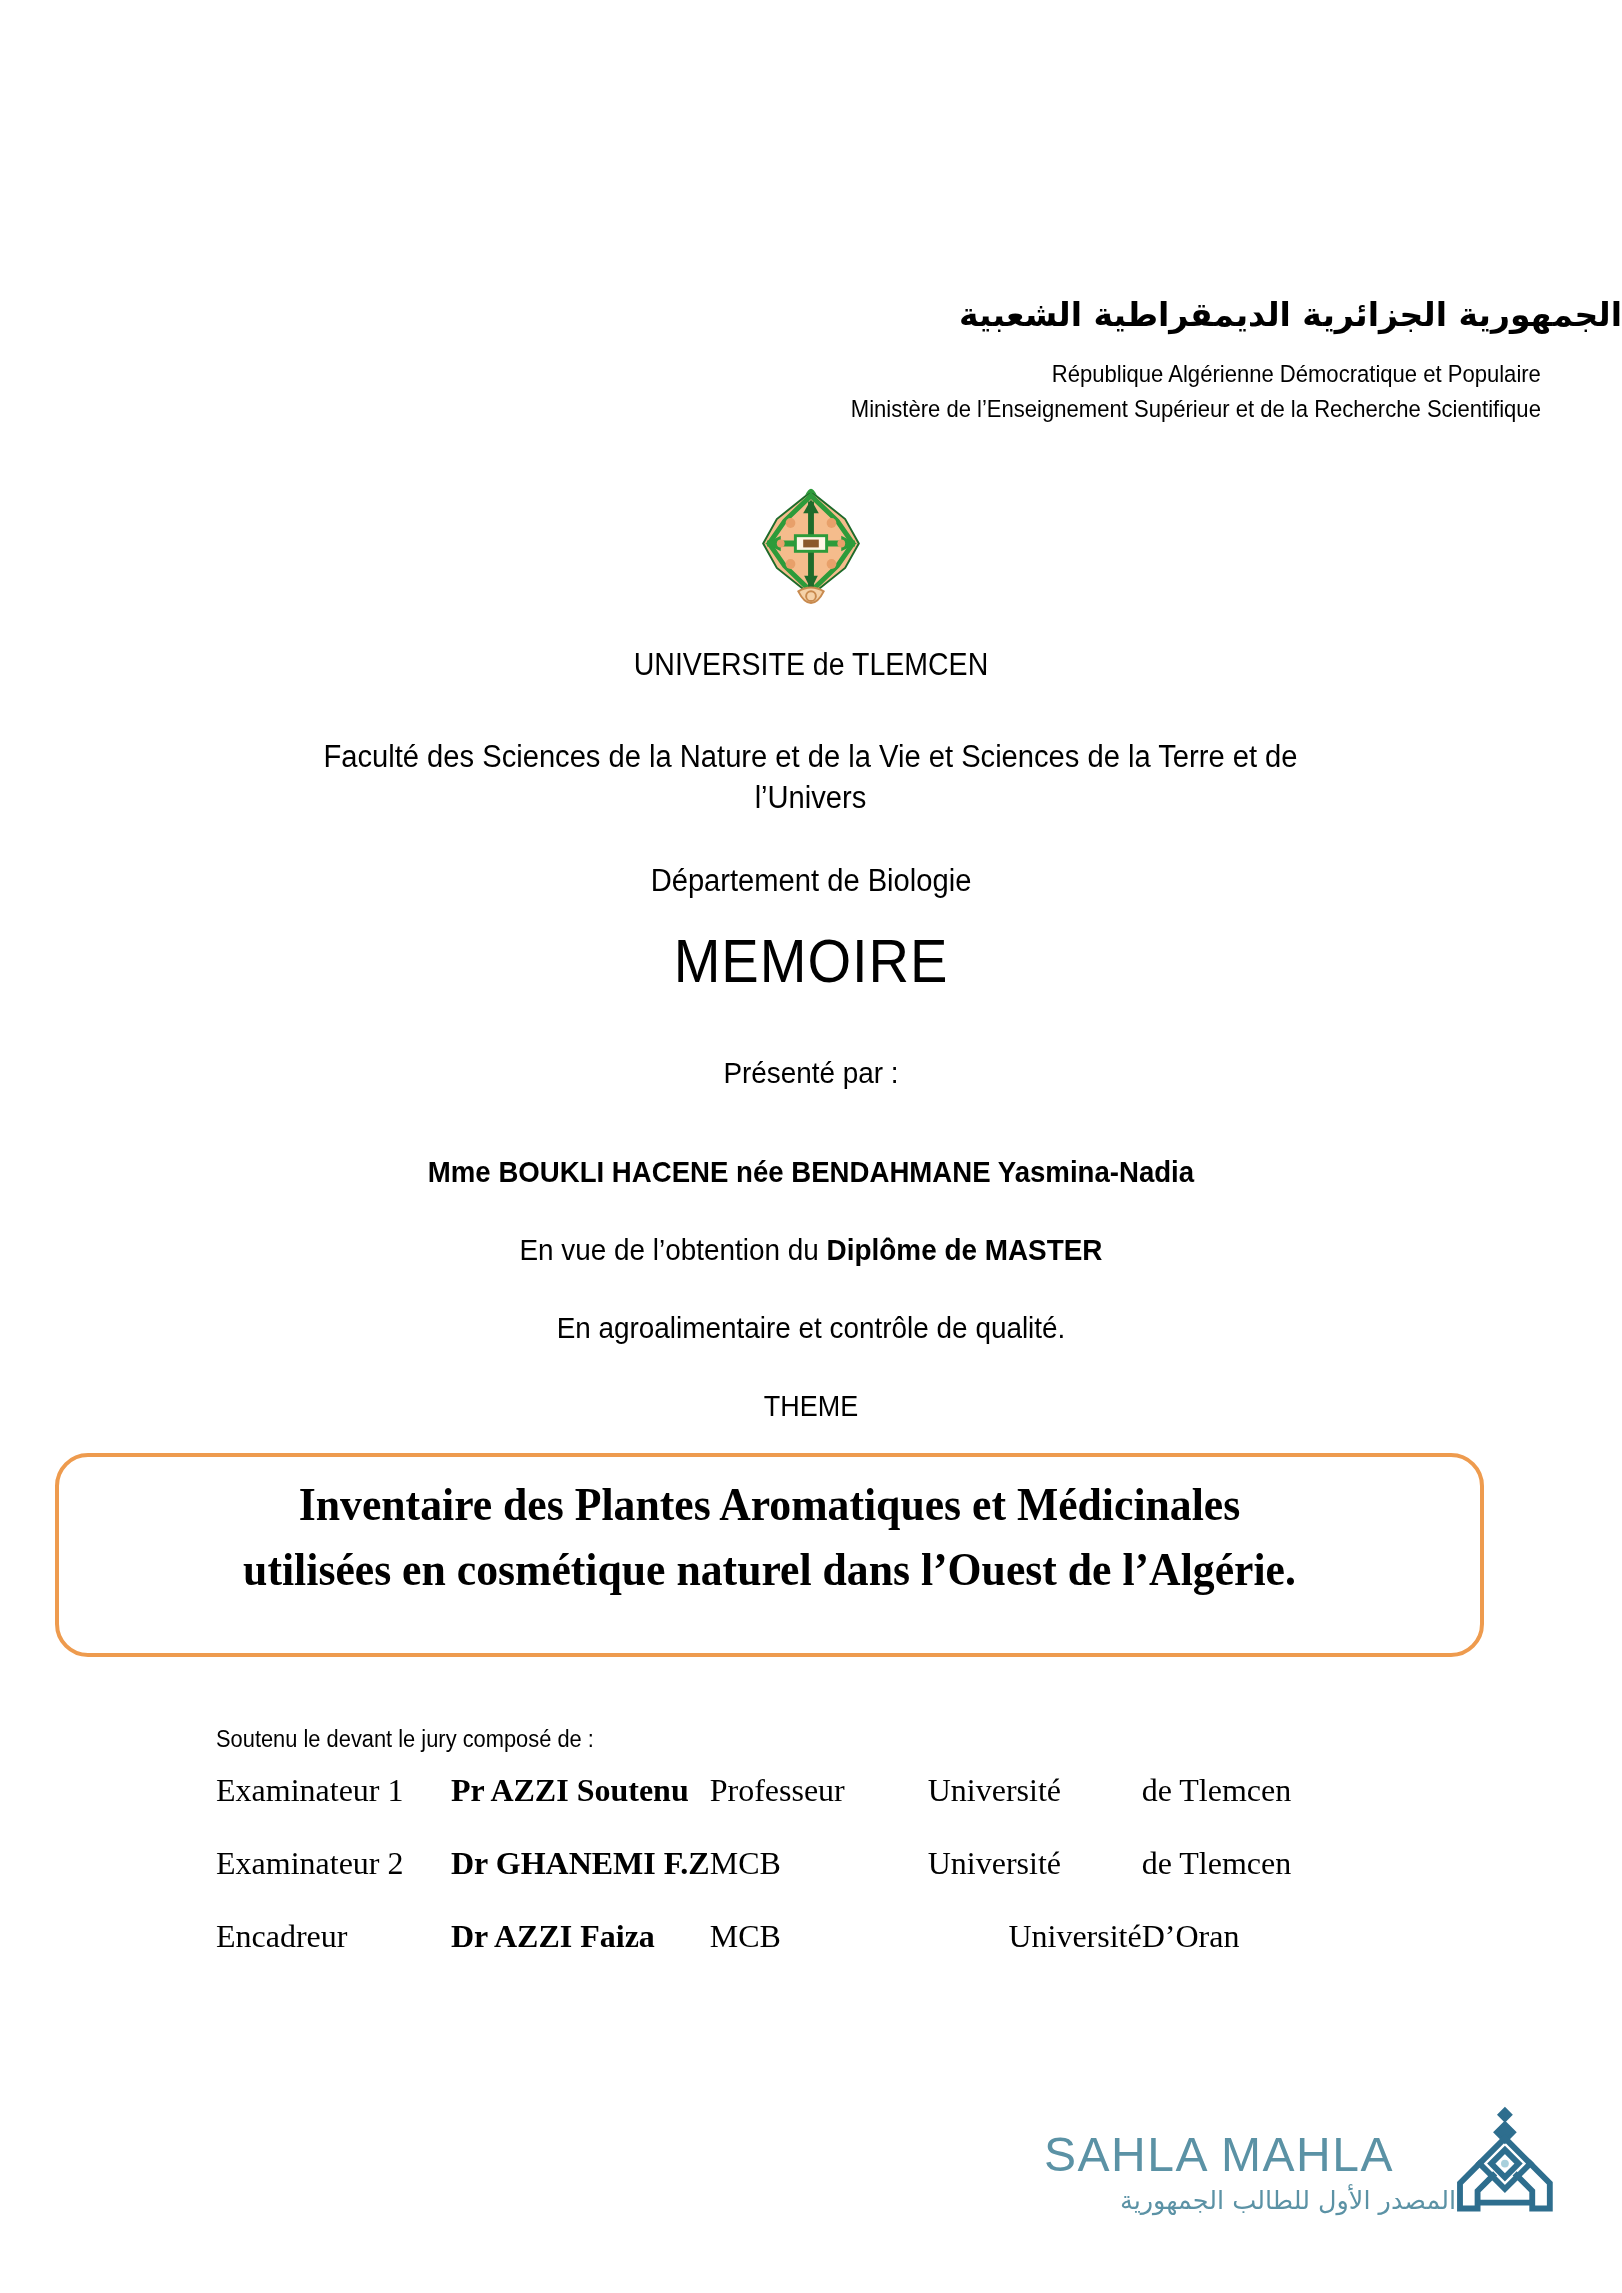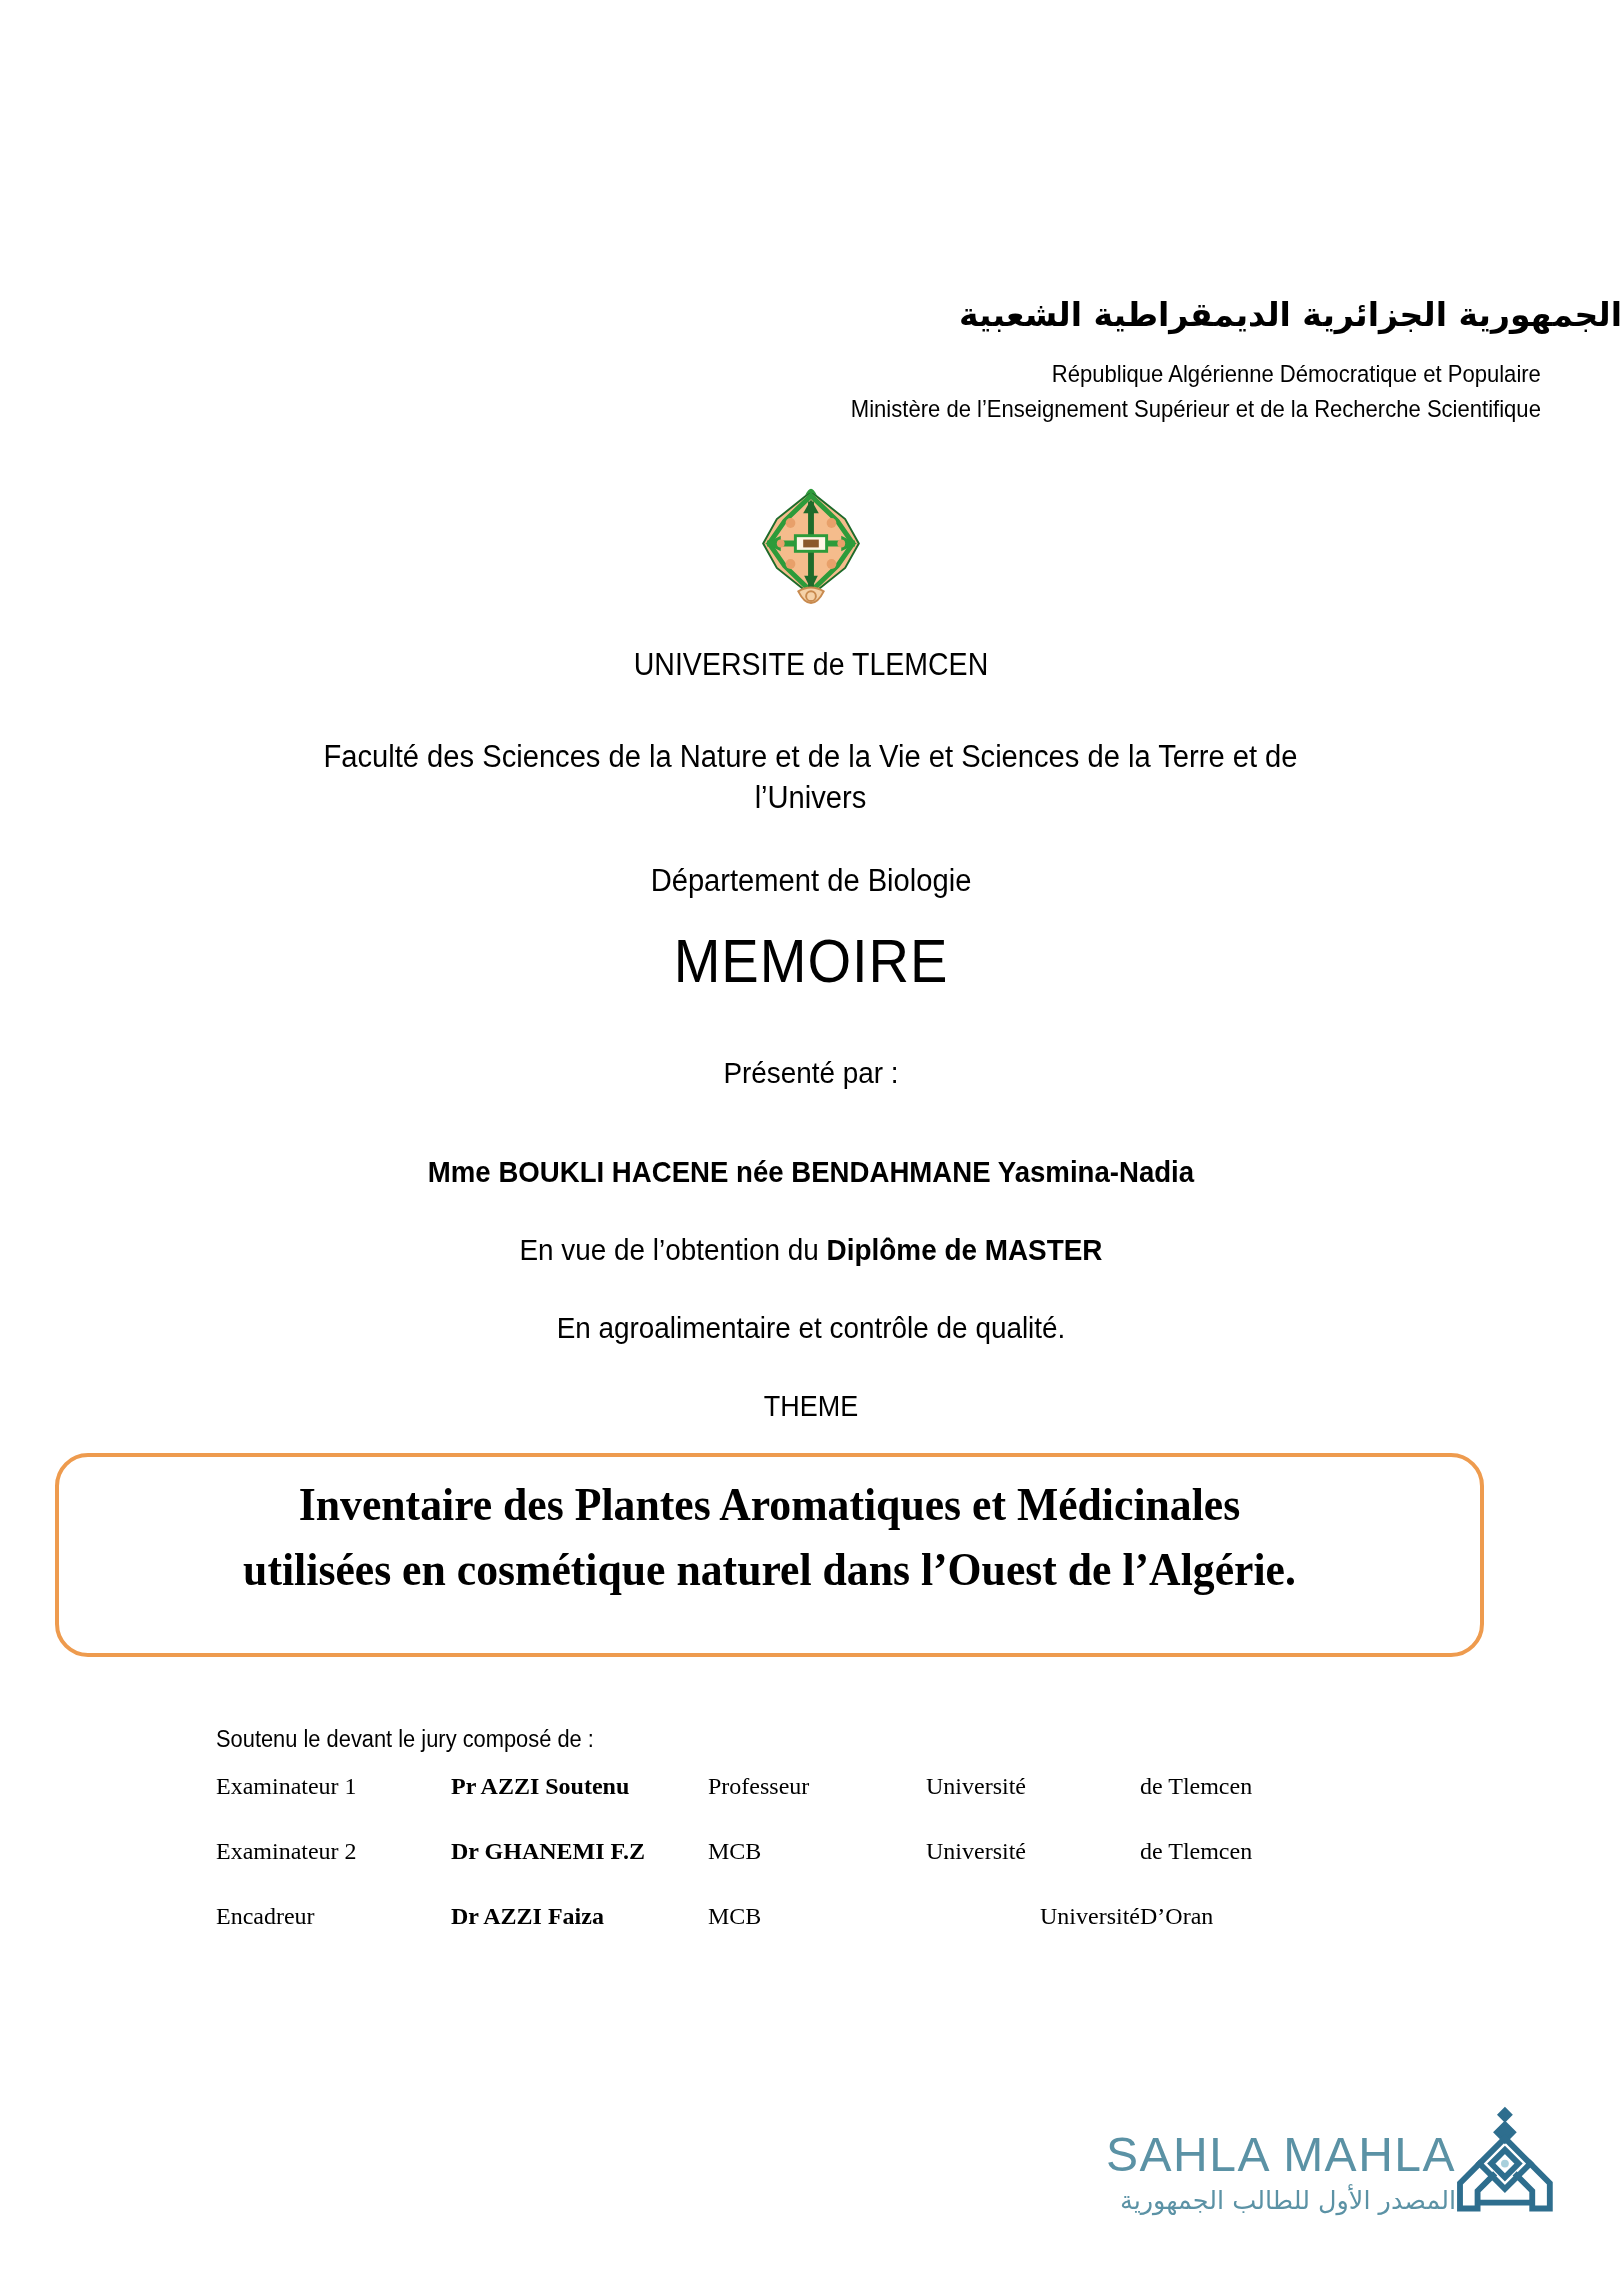--- a/index.html
+++ b/index.html
@@ -198,21 +198,21 @@
     transform-origin: left center;
     white-space: nowrap;
   }
   .jury-table {
     position: absolute;
     top: 1774px;
     left: 216px;
     width: 1196px;
     border-collapse: collapse;
     font-family: "Liberation Serif", "DejaVu Serif", serif;
-    font-size: 24px;
+    font-size: 32px;
   }
   .jury-table td {
     padding: 0 0 41px 0;
     vertical-align: top;
     white-space: nowrap;
     line-height: 1.0;
   }
   .jury-table tr:last-child td { padding-bottom: 0; }
   .col-role   { width: 235px; }
   .col-name   { width: 257px; font-weight: bold; }
@@ -227,21 +227,20 @@
     top: 2105px;
     left: 1044px;
     width: 510px;
     height: 147px;
   }
   .logo-word {
     position: absolute;
     top: 21.6px;
     left: 0;
     width: 412px;
-    text-align: right;
     font-family: "Liberation Sans", sans-serif;
     font-size: 48px;
     letter-spacing: 1.5px;
     color: #5B92A5;
     white-space: nowrap;
   }
   .logo-sub {
     position: absolute;
     top: 80px;
     left: 0;

